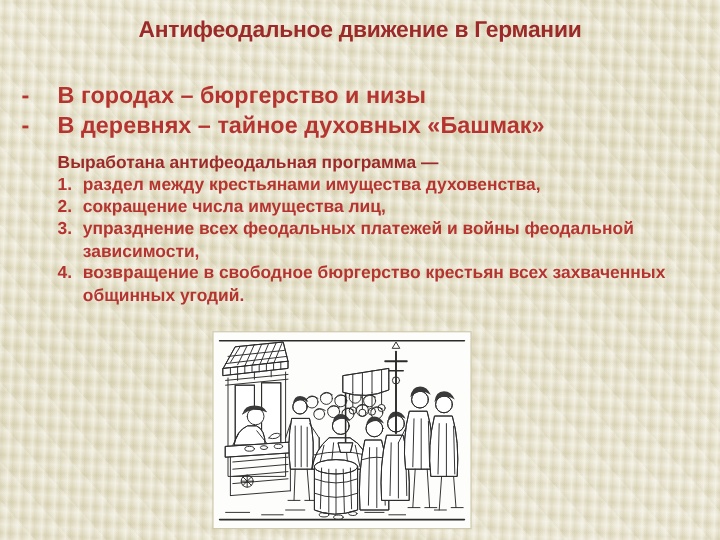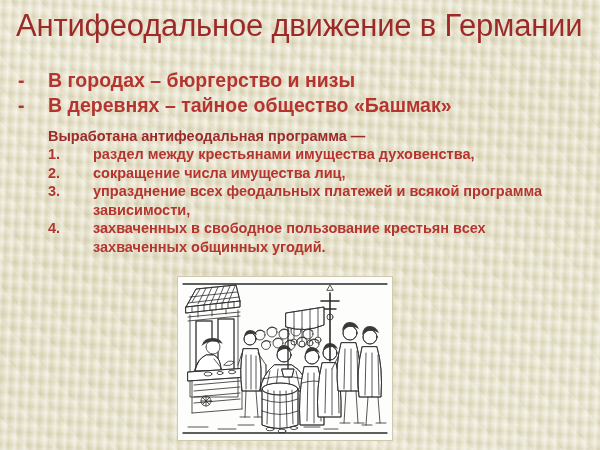--- a/index.html
+++ b/index.html
@@ -43,23 +43,24 @@
       linear-gradient(160deg, #eae5cf 0%, #e4dfc5 45%, #e9e4ce 100%);
     overflow: hidden;
   }
 
   
   .title-block {
     position: absolute;
     left: 16px;
     top: 12px;
     width: 568px;
+    text-align: center;
     color: #9c2a29;
-    font-size: 31px;
-    font-weight: normal;
+    font-size: 19px;
+    font-weight: bold;
     line-height: 28px;
     letter-spacing: -0.2px;
   }
   .title-line { display: block; white-space: nowrap; }
 
   
   .dash-list {
     position: absolute;
     left: 14px;
     top: 68px;
@@ -109,21 +110,20 @@
   .prog-row {
     display: flex;
     align-items: flex-start;
   }
   .prog-num {
     flex: 0 0 21px;
     width: 21px;
   }
   .prog-text {
     flex: 1 1 auto;
-    margin-left: 24px;
   }
 
   
   .picture {
     position: absolute;
     left: 178px;
     top: 277px;
     width: 214px;
     height: 163px;
     background: #fdfdfb;
@@ -141,42 +141,42 @@
     <span class="title-line">Антифеодальное движение в Германии</span>
   </div>
 
   <div class="dash-list">
     <div class="dash-row">
       <span class="dash-mark">-</span>
       <span class="dash-text">В городах – бюргерство и низы</span>
     </div>
     <div class="dash-row">
       <span class="dash-mark">-</span>
-      <span class="dash-text">В деревнях – тайное общество «Башмак»</span>
+      <span class="dash-text">В деревнях – тайное духовных «Башмак»</span>
     </div>
   </div>
 
   <div class="intro">Выработана антифеодальная программа —</div>
 
   <div class="program">
     <div class="prog-row">
       <span class="prog-num">1.</span>
       <span class="prog-text">раздел между крестьянами имущества духовенства,</span>
     </div>
     <div class="prog-row">
       <span class="prog-num">2.</span>
       <span class="prog-text">сокращение числа имущества лиц,</span>
     </div>
     <div class="prog-row">
       <span class="prog-num">3.</span>
-      <span class="prog-text">упразднение всех феодальных платежей и всякой программа зависимости,</span>
+      <span class="prog-text">упразднение всех феодальных платежей и войны феодальной зависимости,</span>
     </div>
     <div class="prog-row">
       <span class="prog-num">4.</span>
-      <span class="prog-text">захваченных в свободное пользование крестьян всех захваченных общинных угодий.</span>
+      <span class="prog-text">возвращение в свободное бюргерство крестьян всех захваченных общинных угодий.</span>
     </div>
   </div>
 
   <div class="picture">
     <svg viewBox="0 0 214 163" xmlns="http://www.w3.org/2000/svg">
       <rect x="0" y="0" width="214" height="163" fill="#fdfdfb"></rect>
 
       <g stroke="#2b2b2b" fill="none" stroke-width="0.8" stroke-linecap="round">
 
         <line x1="5" y1="7" x2="209" y2="7" stroke-width="1.3"></line>

